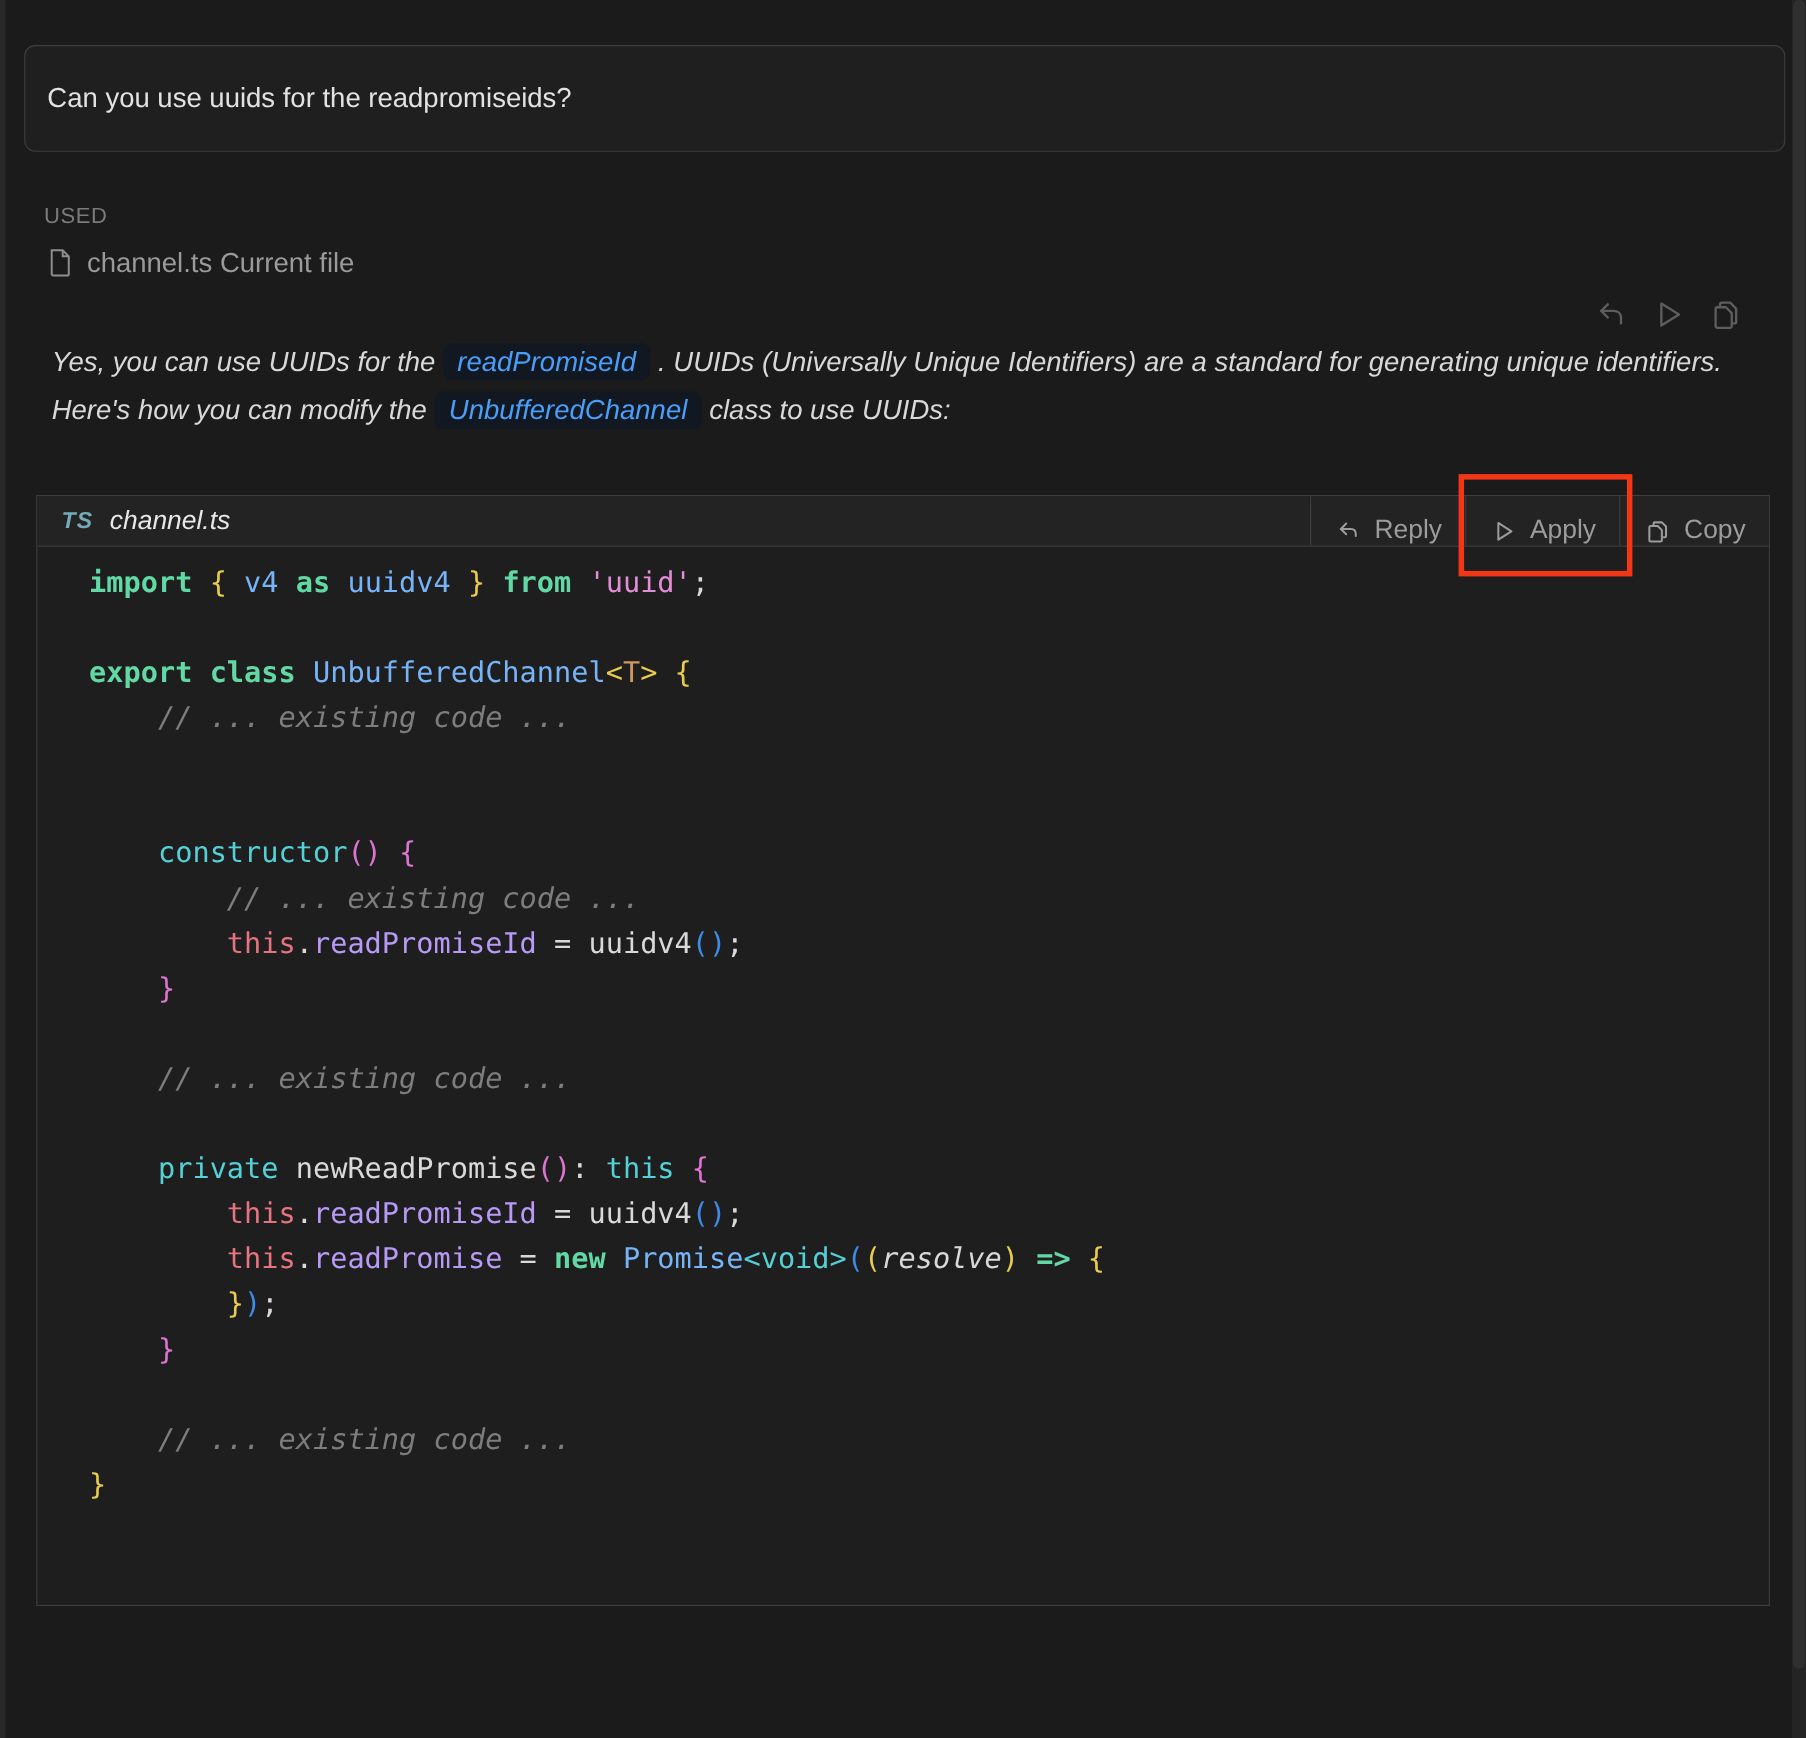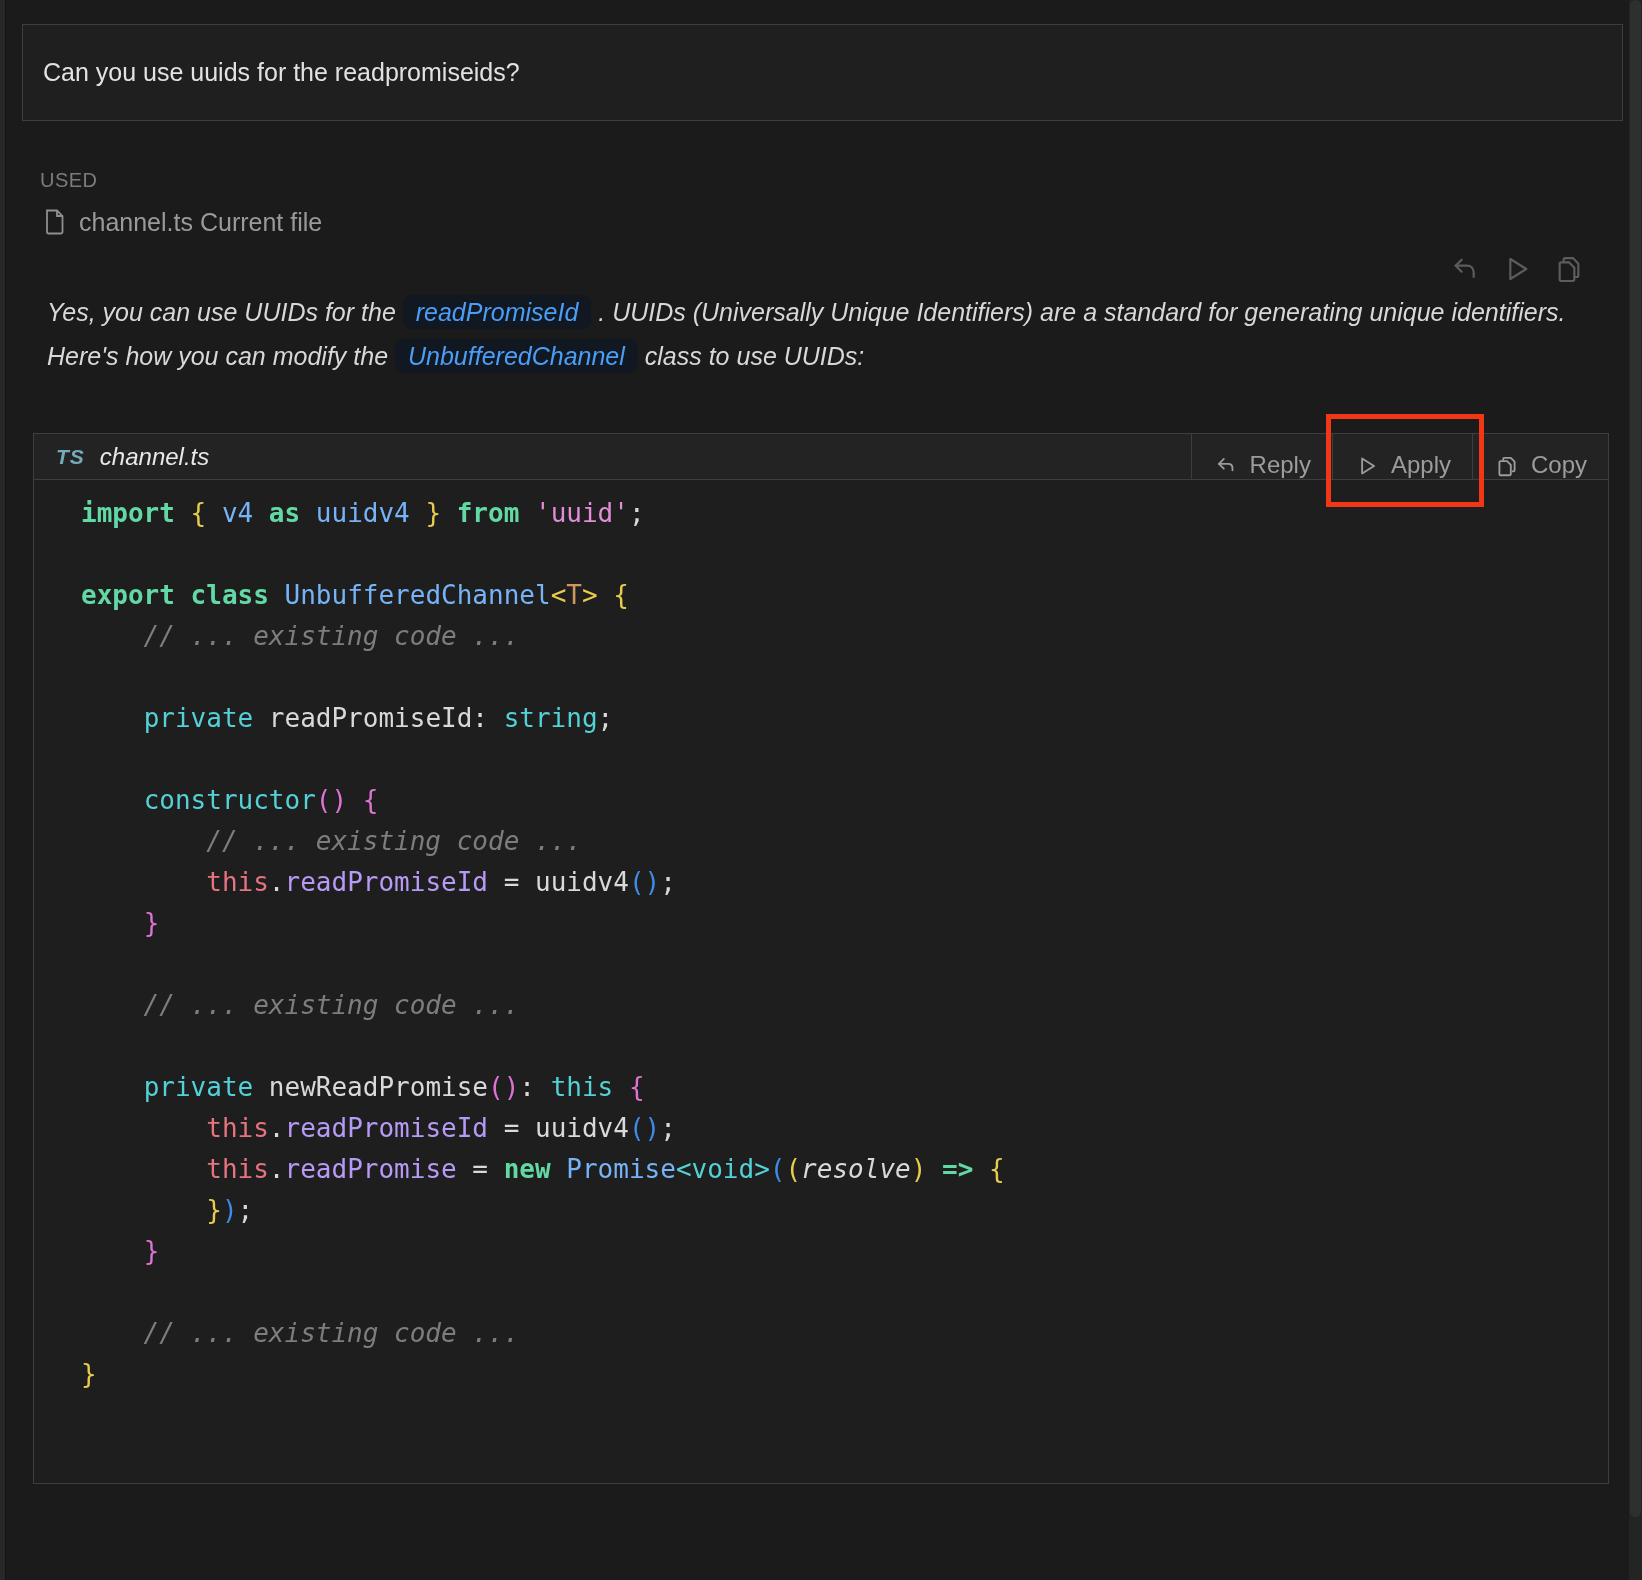--- a/index.html
+++ b/index.html
@@ -18,25 +18,25 @@
   .v-scrollbar {
     position:absolute; right:0; top:0; width:13px; height:100%;
     background:#242424;
   }
   .v-scrollbar .thumb {
     position:absolute; top:0; left:1px; width:11px; height:96%;
     background:#2f2f2f; border-radius:6px;
   }
 
   .question-box {
-    margin:24px 19px 0 22px;
+    margin:41px 19px 0 22px;
     height:97px;
     background:#1f1f1f;
     border:1px solid #3e3e3e;
-    border-radius:0;
+    border-radius:10px;
     display:flex; align-items:center;
     padding:0 20px;
     font-size:25px; color:#e2e2e4;
   }
 
   .used-label {
     margin:48px 0 0 40px;
     font-size:20px; color:#7b7b7b; letter-spacing:.5px;
     height:22px;
   }
@@ -205,21 +205,20 @@
         <span>Copy</span>
       </button>
     </div>
   </div>
   <div class="code-body" id="code-body">
       <div class="code-line"><span class="tk-kw">import</span><span class="tk-pl"> </span><span class="tk-by">{</span><span class="tk-pl"> </span><span class="tk-ty">v4</span><span class="tk-pl"> </span><span class="tk-kw">as</span><span class="tk-pl"> </span><span class="tk-ty">uuidv4</span><span class="tk-pl"> </span><span class="tk-by">}</span><span class="tk-pl"> </span><span class="tk-kw">from</span><span class="tk-pl"> </span><span class="tk-st">'uuid'</span><span class="tk-pl">;</span></div>
       <div class="code-line"></div>
       <div class="code-line"><span class="tk-kw">export</span><span class="tk-pl"> </span><span class="tk-kw">class</span><span class="tk-pl"> </span><span class="tk-ty">UnbufferedChannel</span><span class="tk-by">&lt;</span><span class="tk-or">T</span><span class="tk-by">&gt;</span><span class="tk-pl"> </span><span class="tk-by">{</span></div>
       <div class="code-line"><span class="tk-cm">    // ... existing code ...</span></div>
       <div class="code-line"></div>
-      <div class="code-line"><span class="tk-pl">    </span><span class="tk-cy">private</span><span class="tk-pl"> readPromiseId: </span><span class="tk-cy">string</span><span class="tk-pl">;</span></div>
       <div class="code-line"></div>
       <div class="code-line"><span class="tk-pl">    </span><span class="tk-cy">constructor</span><span class="tk-bp">()</span><span class="tk-pl"> </span><span class="tk-bp">{</span></div>
       <div class="code-line"><span class="tk-cm">        // ... existing code ...</span></div>
       <div class="code-line"><span class="tk-pl">        </span><span class="tk-th">this</span><span class="tk-pl">.</span><span class="tk-pr">readPromiseId</span><span class="tk-pl"> = uuidv4</span><span class="tk-bb">()</span><span class="tk-pl">;</span></div>
       <div class="code-line"><span class="tk-pl">    </span><span class="tk-bp">}</span></div>
       <div class="code-line"></div>
       <div class="code-line"><span class="tk-cm">    // ... existing code ...</span></div>
       <div class="code-line"></div>
       <div class="code-line"><span class="tk-pl">    </span><span class="tk-cy">private</span><span class="tk-pl"> newReadPromise</span><span class="tk-bp">()</span><span class="tk-pl">: </span><span class="tk-cy">this</span><span class="tk-pl"> </span><span class="tk-bp">{</span></div>
       <div class="code-line"><span class="tk-pl">        </span><span class="tk-th">this</span><span class="tk-pl">.</span><span class="tk-pr">readPromiseId</span><span class="tk-pl"> = uuidv4</span><span class="tk-bb">()</span><span class="tk-pl">;</span></div>

